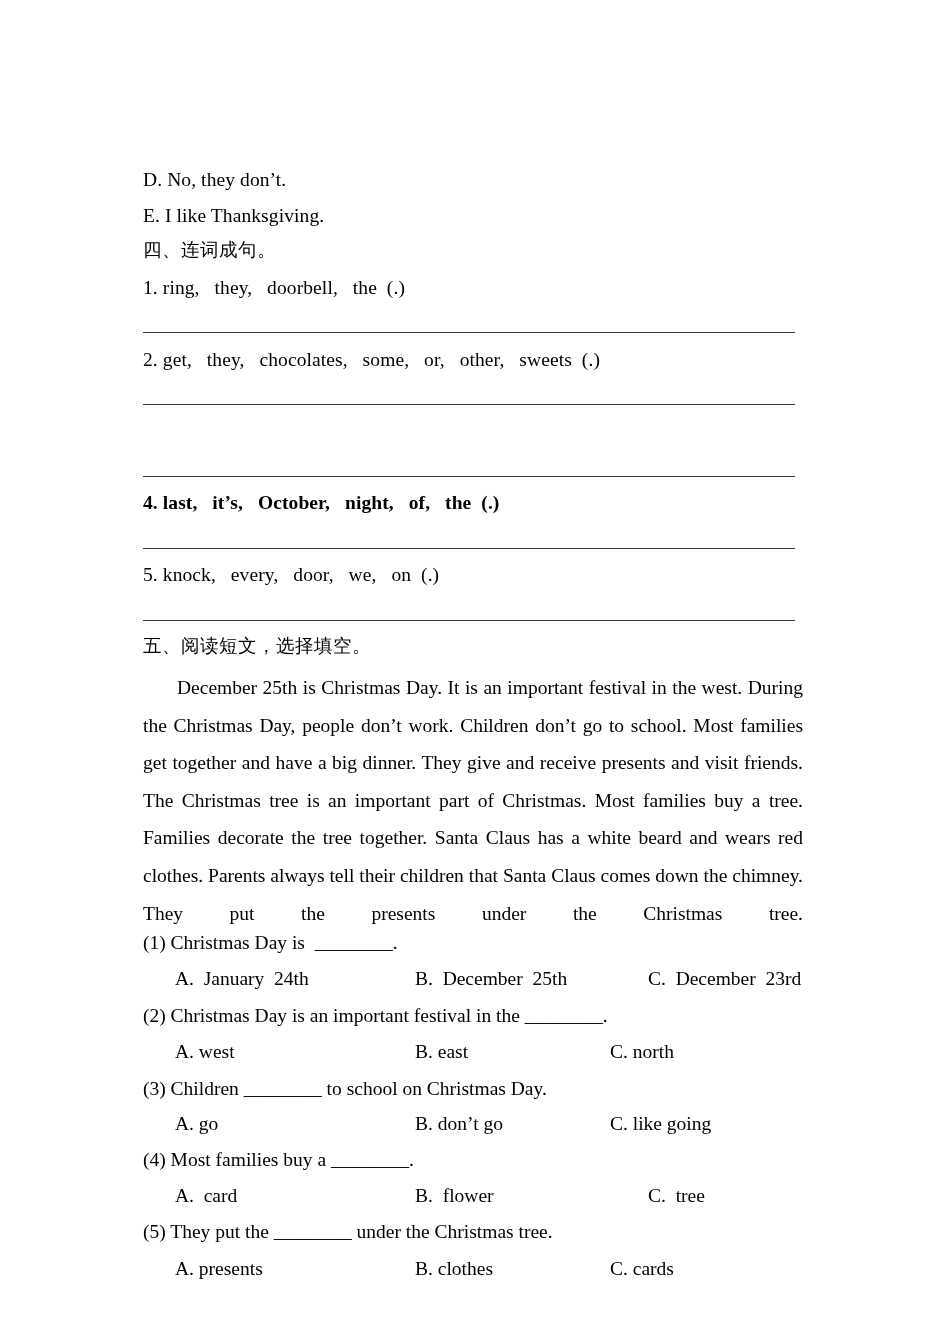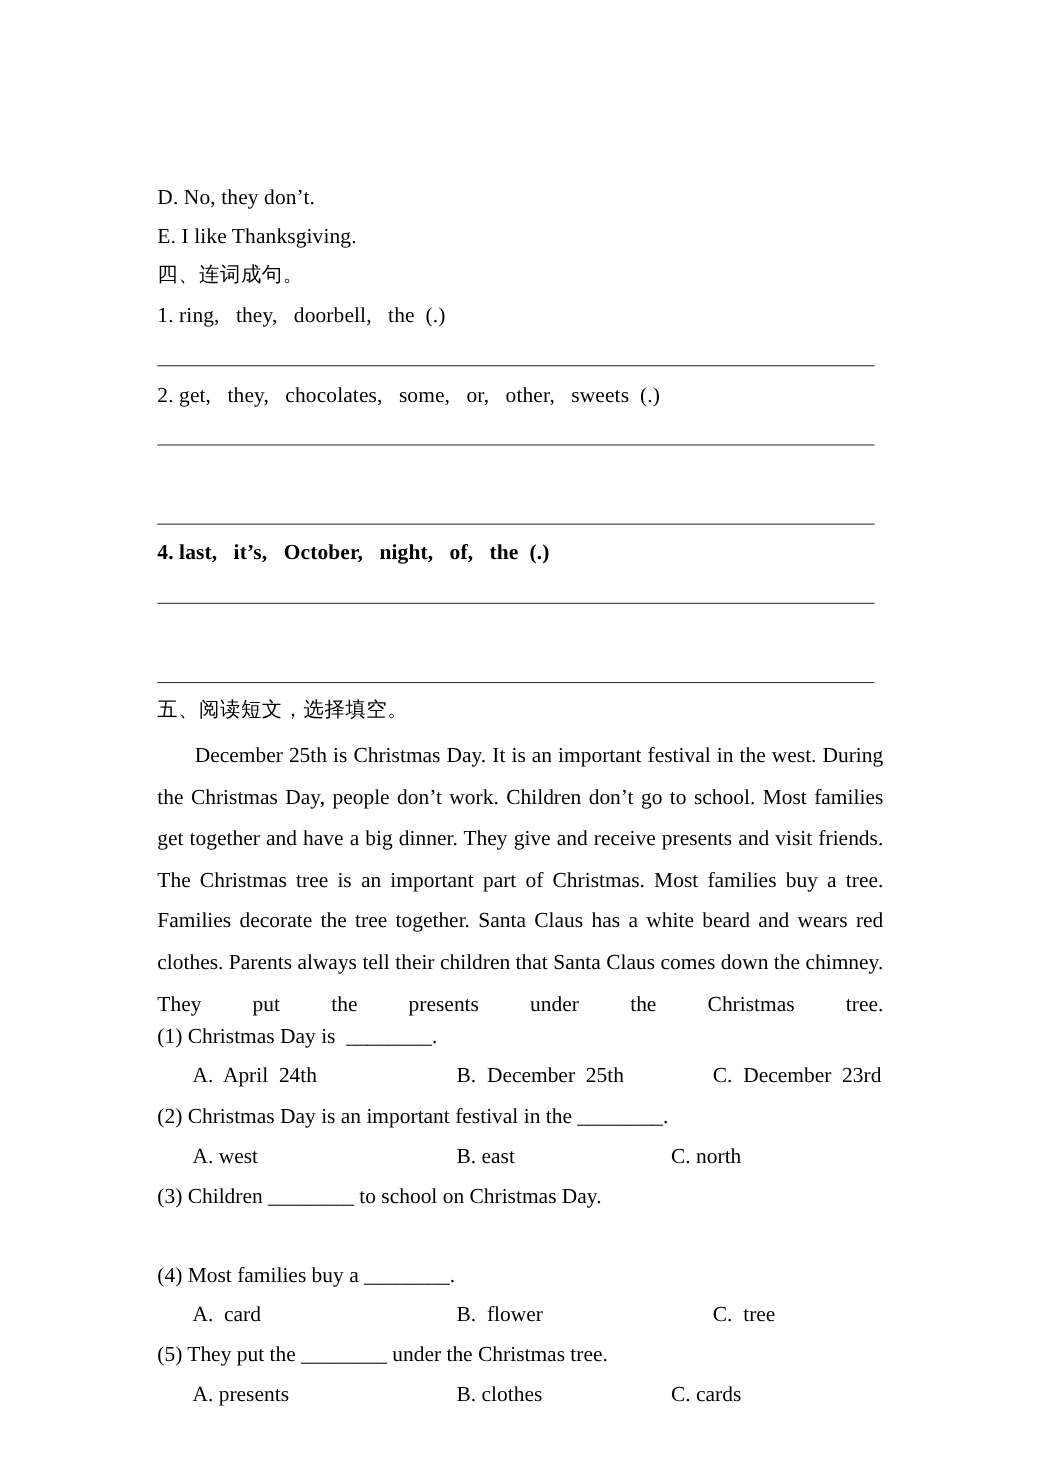--- a/index.html
+++ b/index.html
@@ -102,41 +102,47 @@
   <div class="rule" style="top:281px;"></div>
 
   <div class="line" style="top:299px;">2. get,   they,   chocolates,   some,   or,   other,   sweets  (.)</div>
   <div class="rule" style="top:353px;"></div>
 
   <div class="rule" style="top:425px;"></div>
 
   <div class="line" style="top:442px;font-weight:bold;">4. last,   it’s,   October,   night,   of,   the  (.)</div>
   <div class="rule" style="top:497px;"></div>
 
+  <div class="line" style="top:514px;">5. knock,   every,   door,   we,   on  (.)</div>
   <div class="rule" style="top:569px;"></div>
 
   <div class="line cn" style="top:586px;">五、阅读短文，选择填空。</div>
 
   <div class="passage">December 25th is Christmas Day. It is an important festival in the west. During the Christmas Day, people don’t work. Children don’t go to school. Most families get together and have a big dinner. They give and receive presents and visit friends. The Christmas tree is an important part of Christmas. Most families buy a tree. Families decorate the tree together. Santa Claus has a white beard and wears red clothes. Parents always tell their children that Santa Claus comes down the chimney. They put the presents under the Christmas tree.</div>
 
   <div class="q" style="top:882px;">(1) Christmas Day is  ________.</div>
   <div class="opts" style="top:918px;">
-    <span class="opt" style="left:32px;">A.  April  24th</span>
+    <span class="opt" style="left:32px;">A.  January  24th</span>
     <span class="opt" style="left:272px;">B.  December  25th</span>
     <span class="opt" style="left:505px;">C.  December  23rd</span>
   </div>
 
   <div class="q" style="top:955px;">(2) Christmas Day is an important festival in the ________.</div>
   <div class="opts" style="top:991px;">
     <span class="opt" style="left:32px;">A. west</span>
     <span class="opt" style="left:272px;">B. east</span>
     <span class="opt" style="left:467px;">C. north</span>
   </div>
 
   <div class="q" style="top:1028px;">(3) Children ________ to school on Christmas Day.</div>
+  <div class="opts" style="top:1063px;">
+    <span class="opt" style="left:32px;">A. go</span>
+    <span class="opt" style="left:272px;">B. don’t go</span>
+    <span class="opt" style="left:467px;">C. like going</span>
+  </div>
 
   <div class="q" style="top:1099px;">(4) Most families buy a ________.</div>
   <div class="opts" style="top:1135px;">
     <span class="opt" style="left:32px;">A.  card</span>
     <span class="opt" style="left:272px;">B.  flower</span>
     <span class="opt" style="left:505px;">C.  tree</span>
   </div>
 
   <div class="q" style="top:1171px;">(5) They put the ________ under the Christmas tree.</div>
   <div class="opts" style="top:1208px;">

